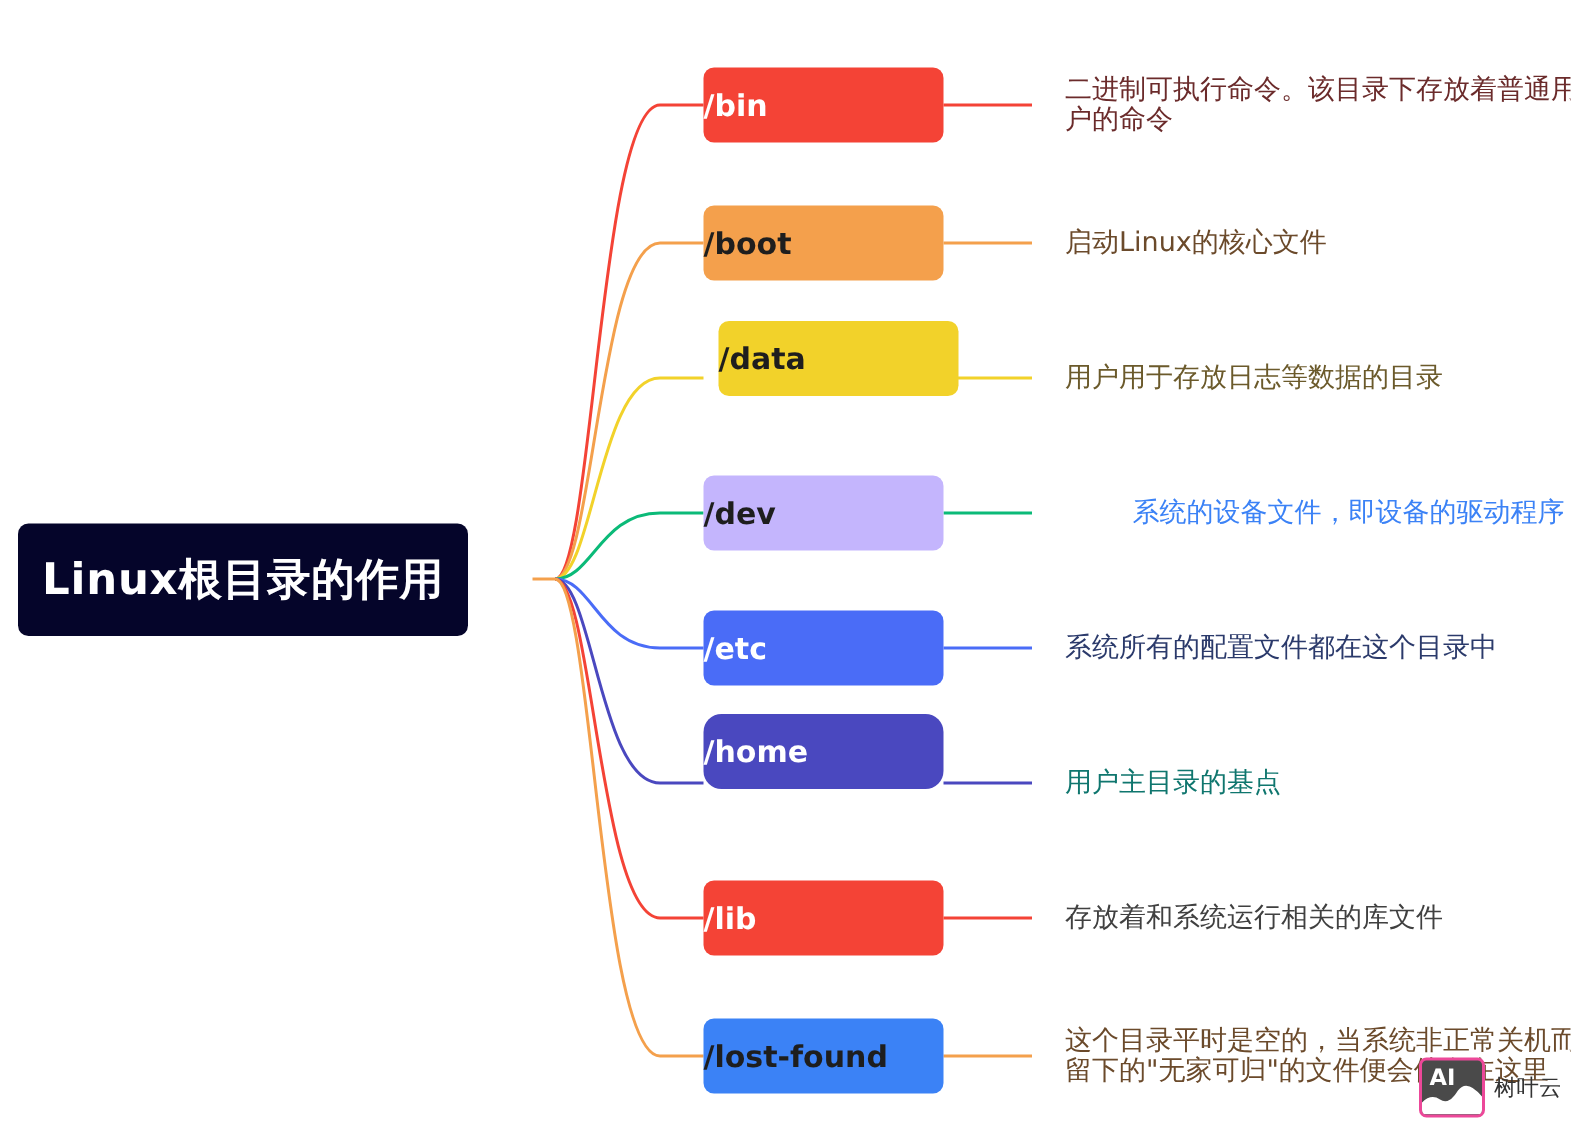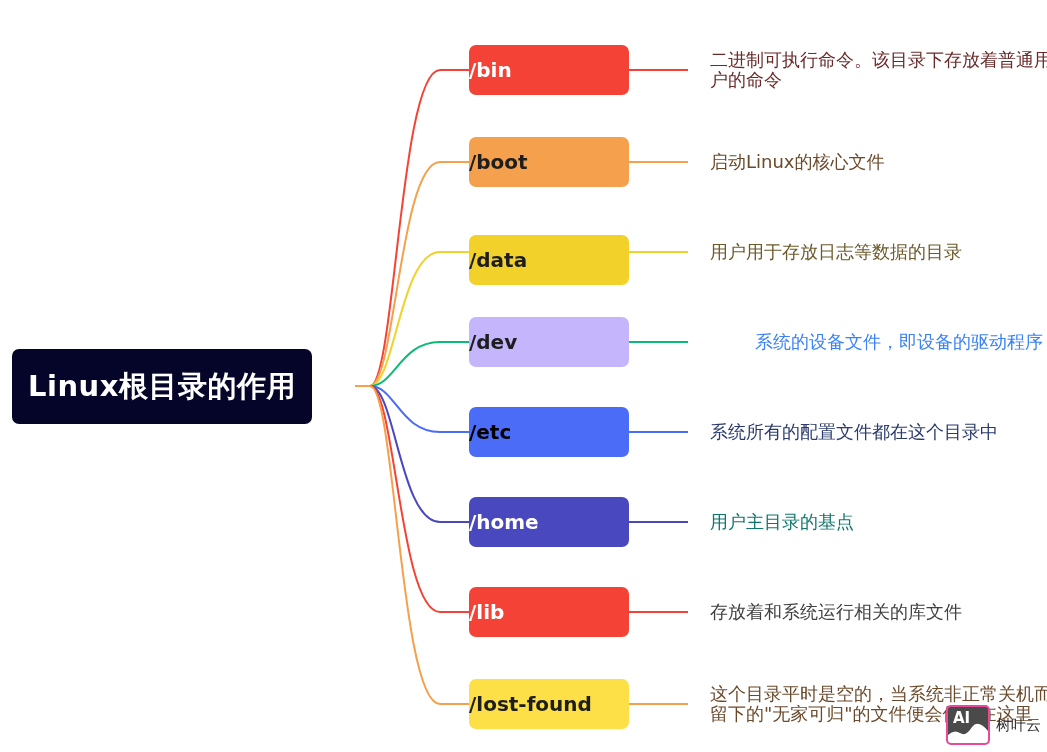--- a/index.html
+++ b/index.html
@@ -56,31 +56,31 @@
     <line x1="629" y1="704" x2="688" y2="704" stroke="#f4a04c" stroke-width="2"></line>
   </svg>
 
 <div class="root">Linux根目录的作用</div>
 
 <div id="nodes">
     <div class="node" style="top: 45px; background: rgb(244, 67, 54); color: rgb(255, 255, 255);">/bin</div>
     <div class="desc" style="top: 50px; color: rgb(107, 43, 43);">二进制可执行命令。该目录下存放着普通用户的命令</div>
     <div class="node" style="top: 137px; background: rgb(244, 160, 76); color: rgb(30, 30, 30);">/boot</div>
     <div class="desc" style="top: 152px; color: rgb(107, 74, 43);">启动Linux的核心文件</div>
-    <div class="node" style="top: 235px; background: rgb(242, 210, 42); color: rgb(30, 30, 30);">/data</div>
+    <div class="node" style="top: 214px; background: rgb(242, 210, 42); color: rgb(30, 30, 30); margin-left: 10px;">/data</div>
     <div class="desc" style="top: 242px; color: rgb(107, 90, 43);">用户用于存放日志等数据的目录</div>
     <div class="node" style="top: 317px; background: #c4b5fd; color: rgb(30, 30, 30);">/dev</div>
     <div class="desc" style="top: 332px; color: #3b82f6; margin-left: 45px;">系统的设备文件，即设备的驱动程序</div>
-    <div class="node" style="top: 407px; background: rgb(74, 108, 247); color: #000000;">/etc</div>
+    <div class="node" style="top: 407px; background: rgb(74, 108, 247); color: #ffffff;">/etc</div>
     <div class="desc" style="top: 422px; color: rgb(43, 58, 107);">系统所有的配置文件都在这个目录中</div>
-    <div class="node" style="top: 497px; background: rgb(74, 72, 191); color: rgb(255, 255, 255);">/home</div>
+    <div class="node" style="top: 476px; background: rgb(74, 72, 191); color: rgb(255, 255, 255); border-radius: 12px;">/home</div>
     <div class="desc" style="top: 512px; color: #0f766e;">用户主目录的基点</div>
     <div class="node" style="top: 587px; background: rgb(244, 67, 54); color: rgb(255, 255, 255);">/lib</div>
     <div class="desc" style="top: 602px; color: #404040;">存放着和系统运行相关的库文件</div>
-    <div class="node" style="top: 679px; background: #fde047; color: rgb(30, 30, 30);">/lost-found</div>
+    <div class="node" style="top: 679px; background: #3b82f6; color: rgb(30, 30, 30);">/lost-found</div>
     <div class="desc" style="top: 684px; color: rgb(107, 74, 43);">这个目录平时是空的，当系统非正常关机而留下的"无家可归"的文件便会储存在这里</div>
   </div>
 
 <div class="watermark">
   <div class="wm-logo">
     <span>AI</span>
     <svg width="40" height="22" viewBox="0 0 40 22">
         <path d="M0 22 L0 14 Q6 8 12 12 Q18 16 24 6 Q30 -2 40 10 L40 22 Z" fill="#fff"></path>
       </svg>
   </div>

